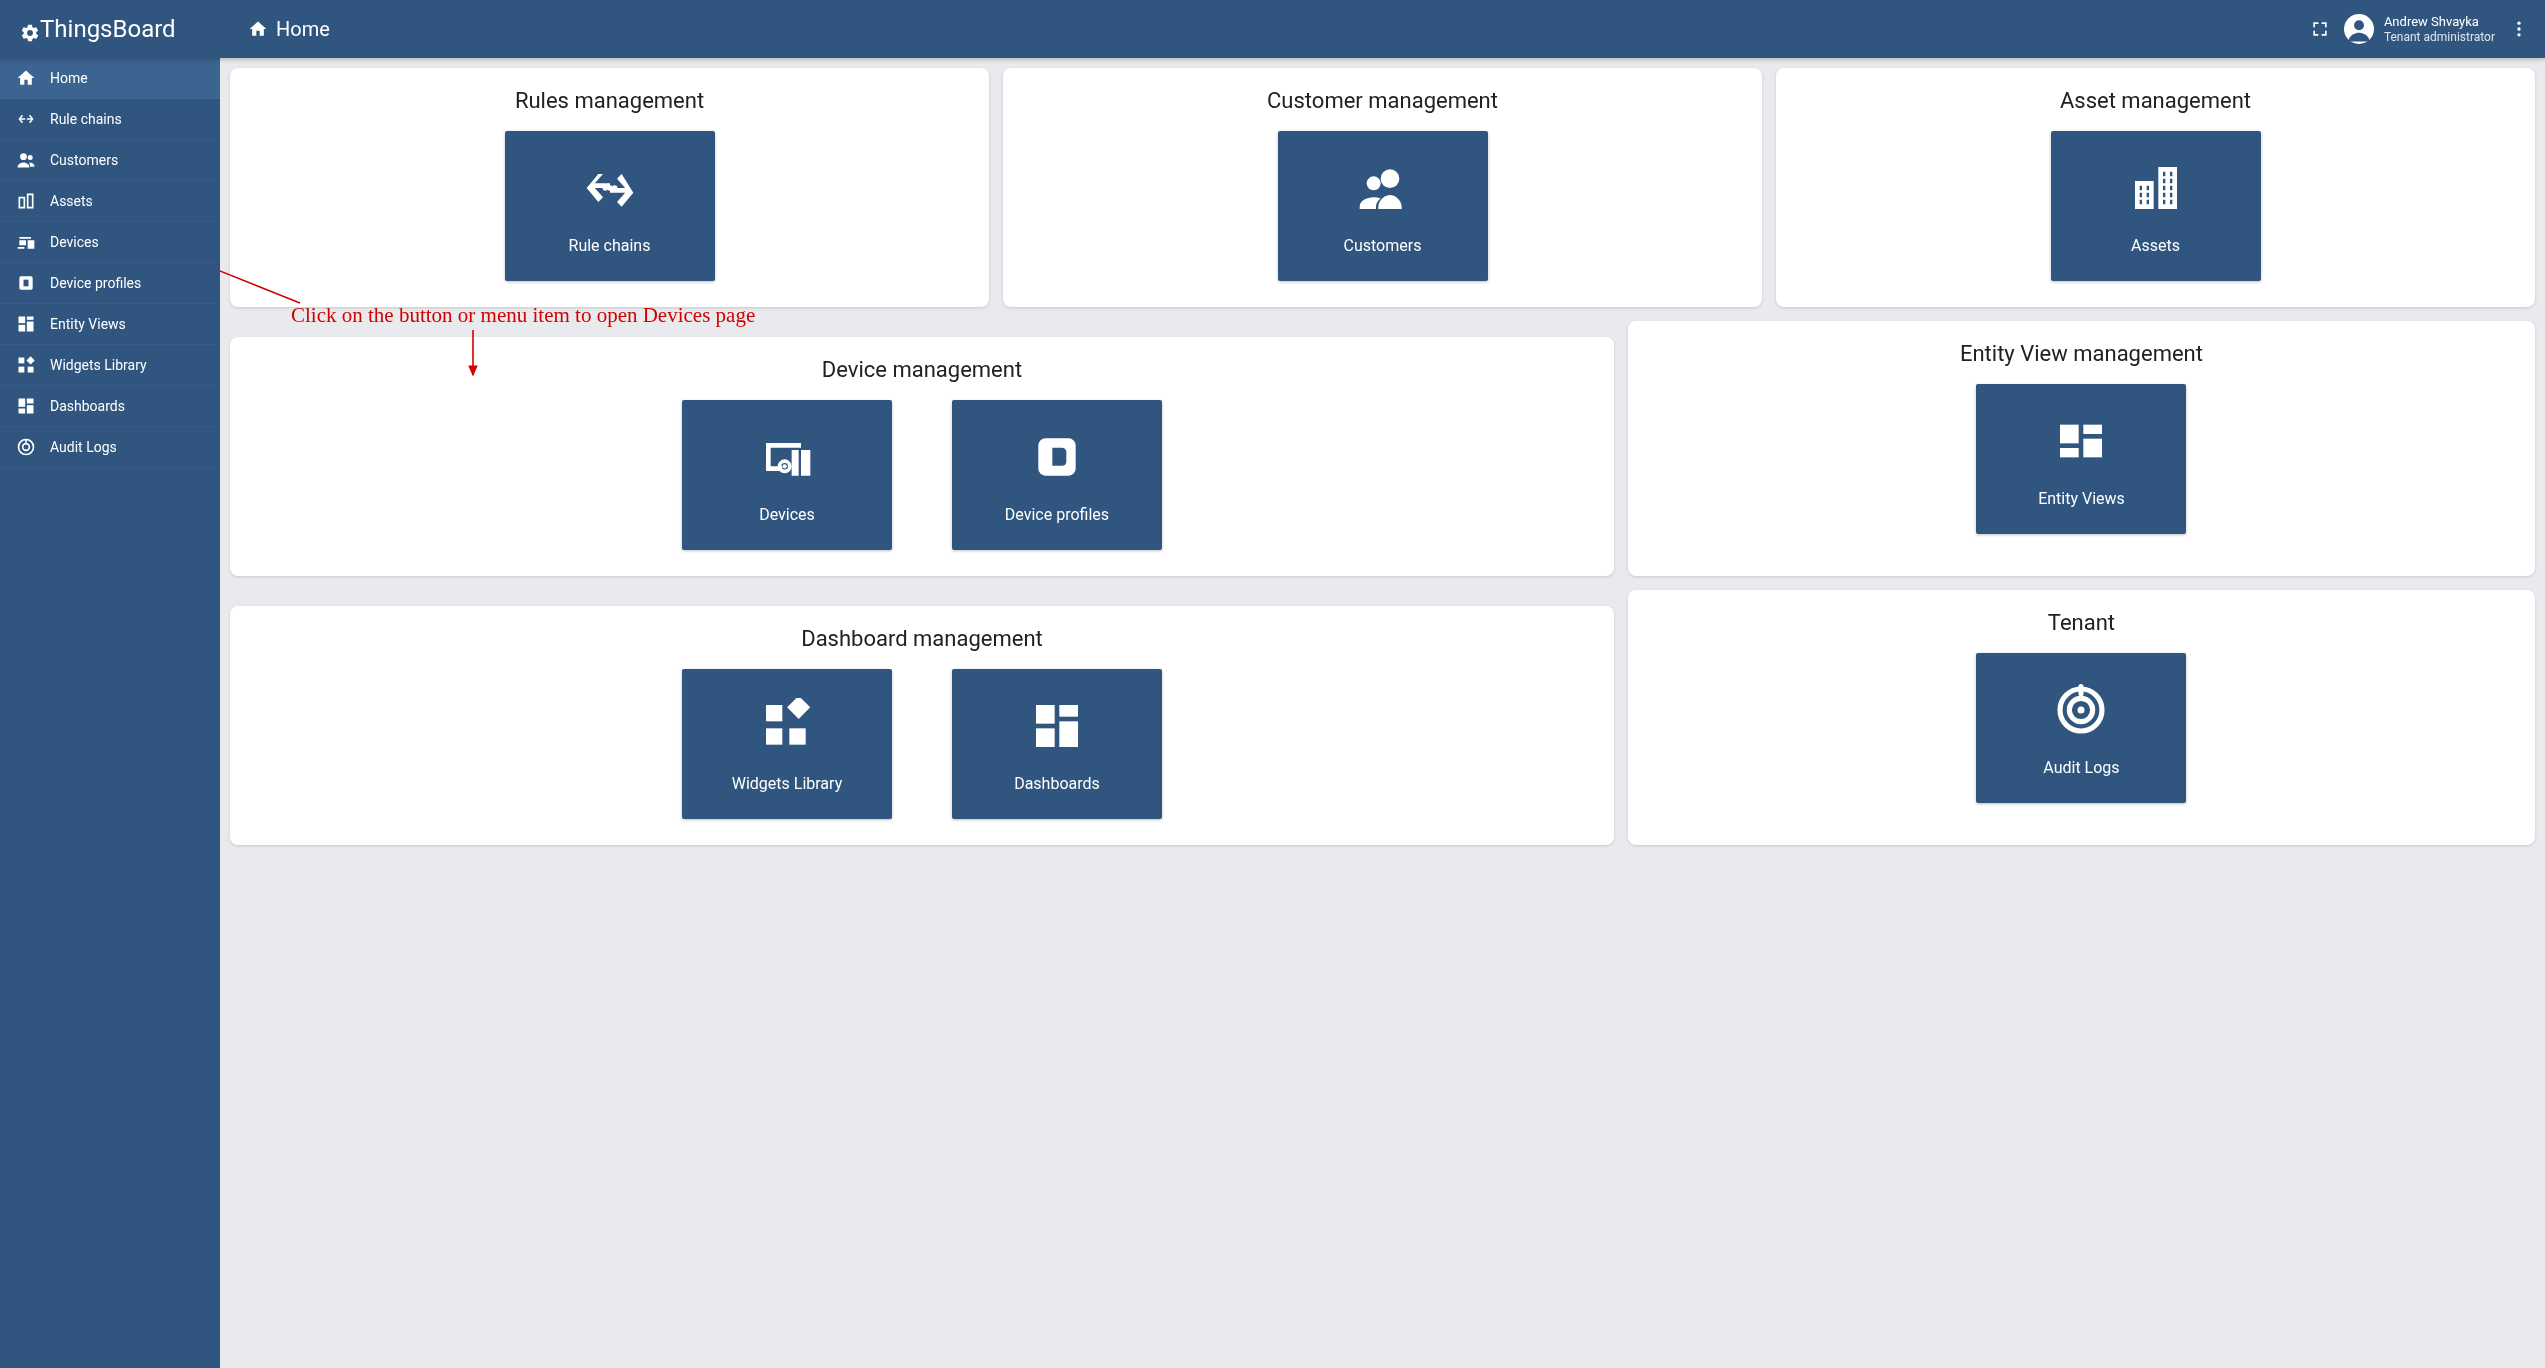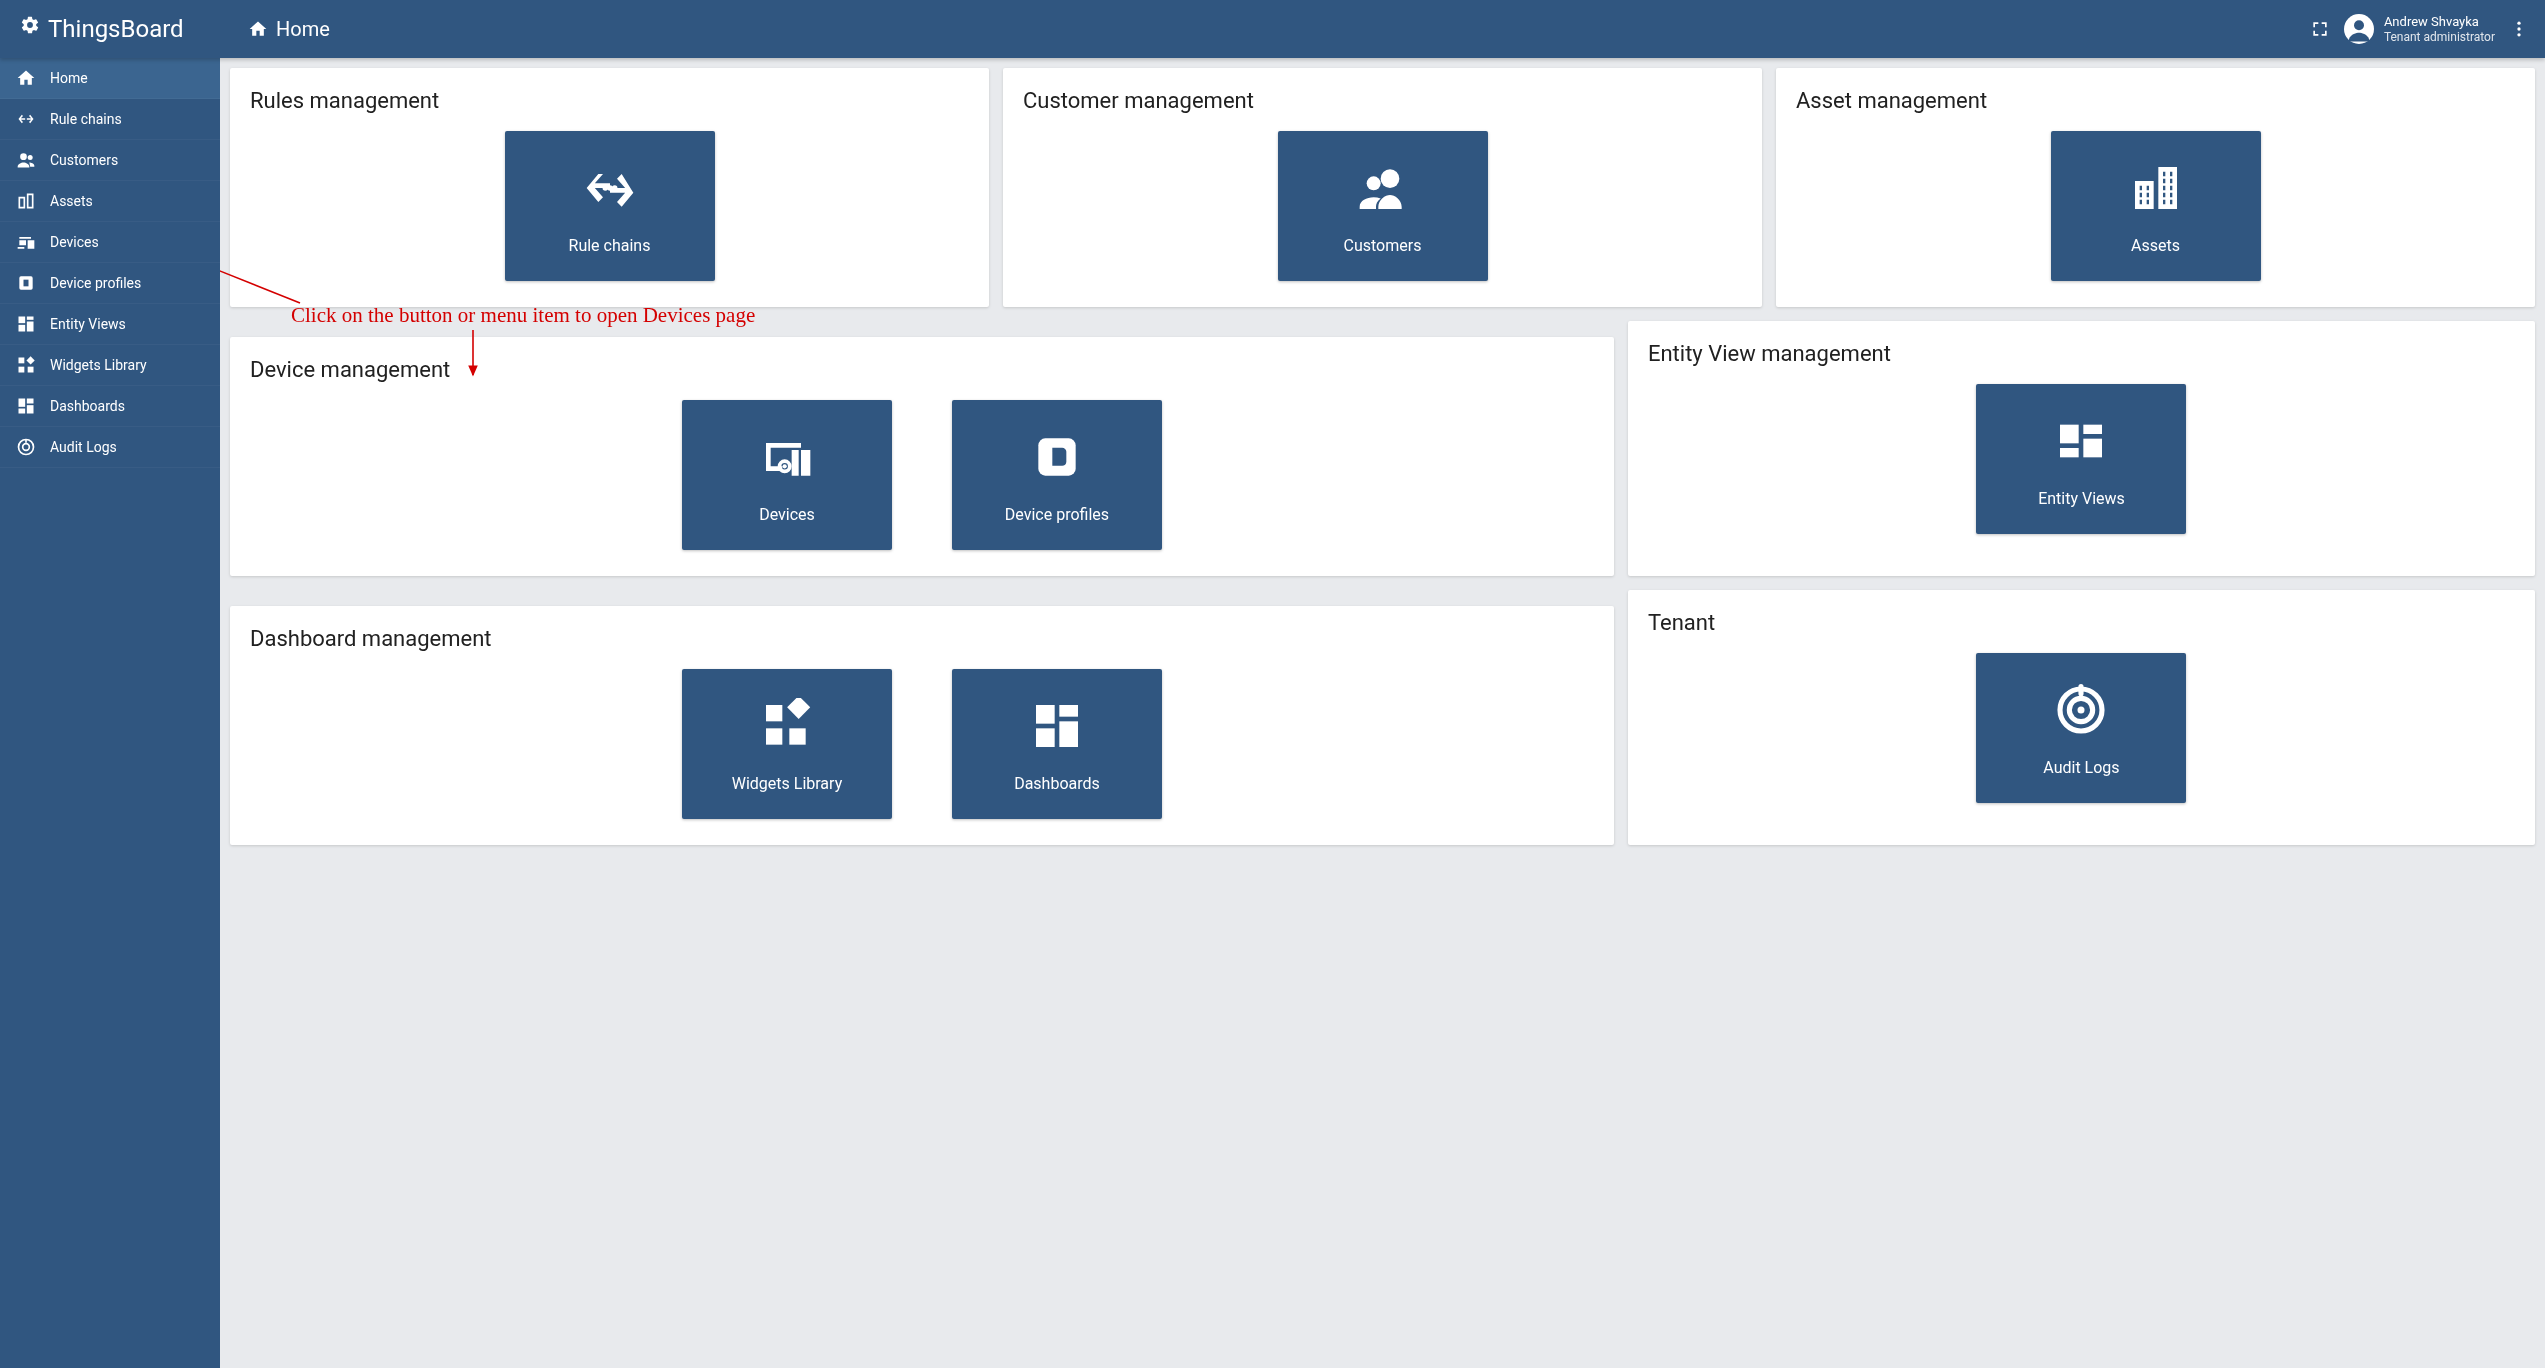--- a/index.html
+++ b/index.html
@@ -21,25 +21,25 @@
     color: #fff;
     display: flex;
     align-items: center;
     flex: 0 0 auto;
     box-shadow: 0 2px 4px rgba(0,0,0,0.2);
     z-index: 10;
   }
   .brand {
     width: 220px;
     display: flex;
-    align-items: flex-start;
+    align-items: flex-end;
     padding-left: 20px;
     font-size: 24px;
     font-weight: 400;
-    gap: 8px;
+    gap: 0;
   }
   .breadcrumb {
     display: flex;
     align-items: center;
     gap: 8px;
     font-size: 20px;
     padding-left: 28px;
   }
   .topbar-spacer { flex: 1; }
   .topbar-actions {
@@ -84,25 +84,26 @@
     padding: 10px;
     position: relative;
   }
   .cards-row {
     display: flex;
     gap: 14px;
     margin-bottom: 14px;
   }
   .card {
     background: #fff;
-    border-radius: 2px;
+    border-radius: 8px;
     box-shadow: 0 1px 3px rgba(0,0,0,0.15);
     padding: 20px 20px 26px 20px;
     display: flex;
     flex-direction: column;
+    text-align: center;
   }
   .card-wide { flex: 1.55; margin-top: 16px; }
   .card-narrow { flex: 1; }
   .card-title {
     font-size: 22px;
     font-weight: 400;
     color: var(--text-dark);
     margin-bottom: 18px;
   }
   .tiles {

